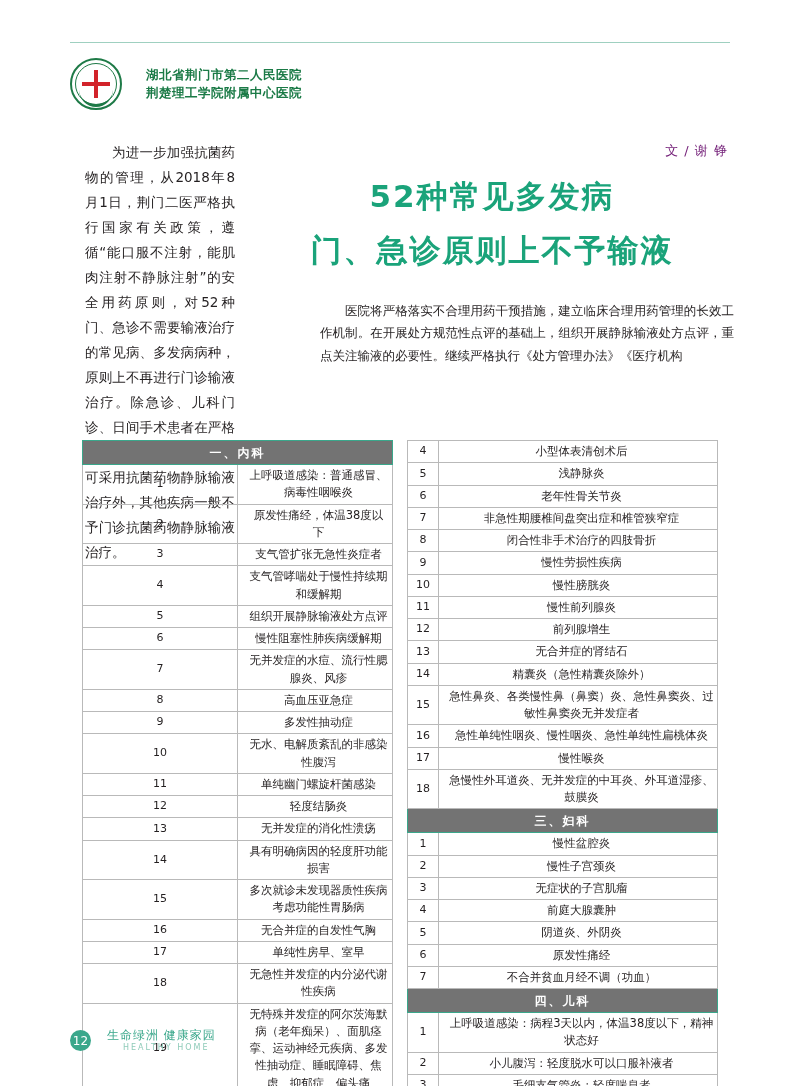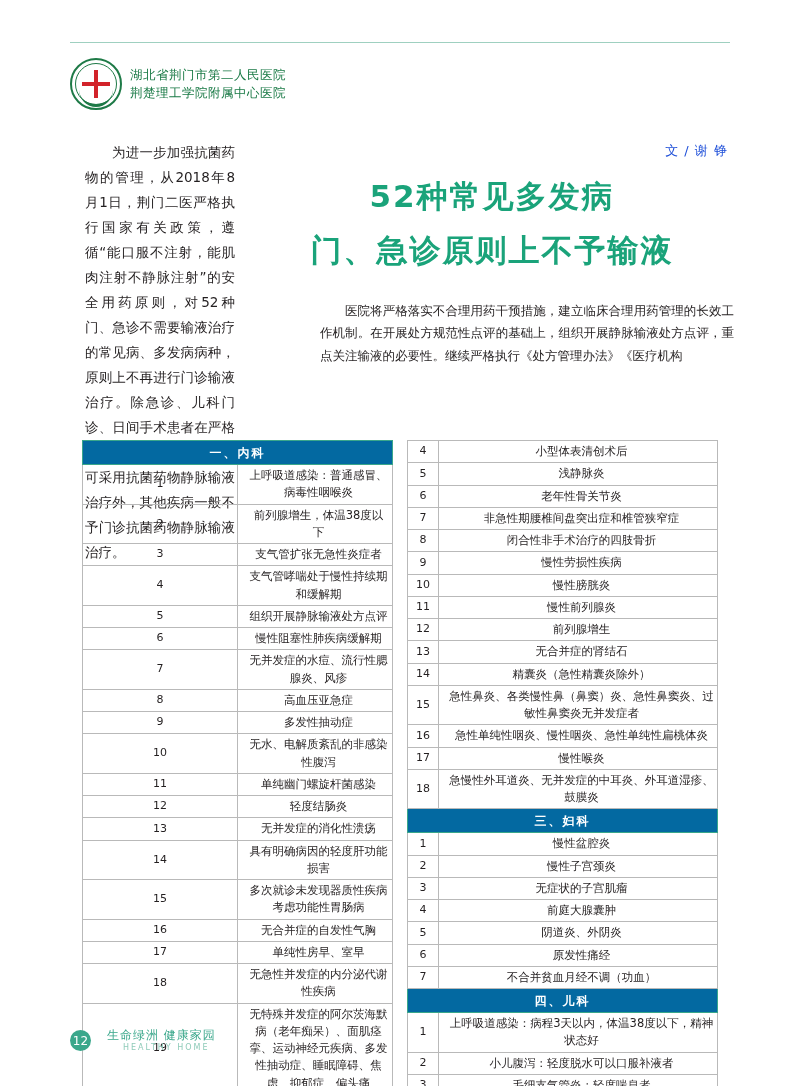--- a/index.html
+++ b/index.html
@@ -74,22 +74,23 @@
     background: #d2232a;
   }
   .logo .arc {
     position: absolute;
     left: 9px; top: 30px;
     width: 34px; height: 16px;
     border-bottom: 3px solid #1e7a47;
     border-radius: 0 0 17px 17px;
   }
   .hospital-names {
-    margin-left: 8px;
+    margin-left: 24px;
     line-height: 1.45;
+    font-weight: bold;
   }
   .hospital-names div {
     font-size: 12.5px;
     color: #1a7a46;
     font-family: "DejaVu Sans", "Liberation Sans", sans-serif;
     letter-spacing: 0.5px;
     white-space: nowrap;
   }
   
   .intro-col {
@@ -106,21 +107,21 @@
   .intro-col p {
     margin: 0;
     text-indent: 2em;
   }
   
   .byline {
     position: absolute;
     right: 72px;
     top: 142px;
     font-size: 13px;
-    color: #1d4ed8;
+    color: #701a75;
     letter-spacing: 1px;
   }
   
   .headline {
     position: absolute;
     left: 250px;
     right: 66px;
     top: 174px;
     text-align: center;
     color: #1aa37a;
@@ -183,21 +184,21 @@
     line-height: 1.5;
     color: #231f20;
     height: 17px;
   }
   table.t td.num {
     width: 26px;
     font-size: 11px;
     font-family: "DejaVu Sans", "Liberation Sans", sans-serif;
   }
   table.t td.sec {
-    background: #0369a1;
+    background: #737373;
     color: #ffffff;
     font-weight: bold;
     letter-spacing: 2px;
     font-size: 12px;
     border: 1px solid #3aa78b;
     height: 19px;
   }
   table.t td.txt {
     padding-left: 10px;
     padding-right: 3px;
@@ -282,21 +283,21 @@
         <tbody id="tbody-left">
             <tr>
               <td class="sec" colspan="2">一、内科</td>
             </tr>
             <tr>
               <td class="num">1</td>
               <td class="txt">上呼吸道感染：普通感冒、病毒性咽喉炎</td>
             </tr>
             <tr>
               <td class="num">2</td>
-              <td class="txt">前列腺增生，体温38度以下</td>
+              <td class="txt">原发性痛经，体温38度以下</td>
             </tr>
             <tr>
               <td class="num">3</td>
               <td class="txt">支气管扩张无急性炎症者</td>
             </tr>
             <tr>
               <td class="num">4</td>
               <td class="txt">支气管哮喘处于慢性持续期和缓解期</td>
             </tr>
             <tr>

